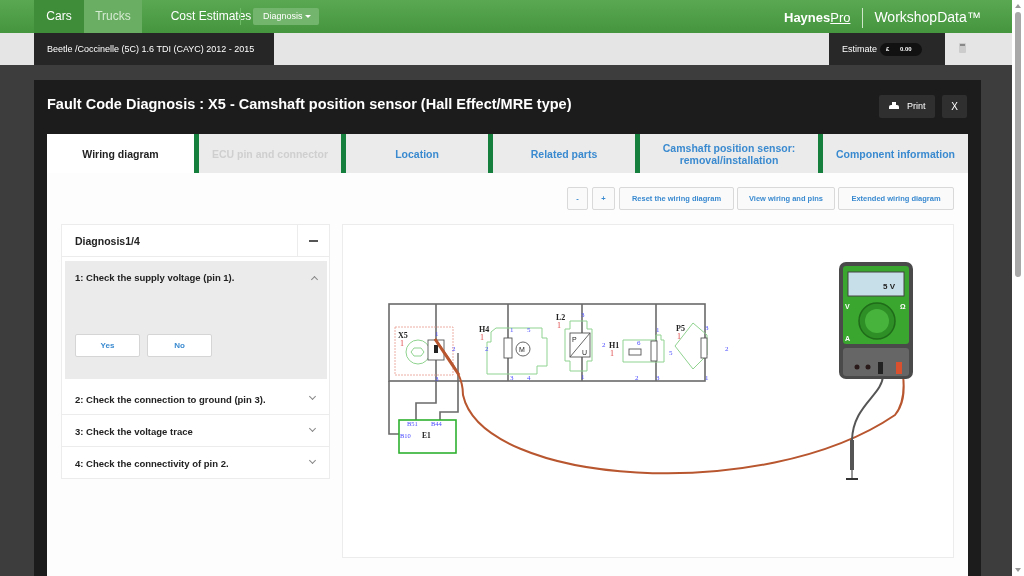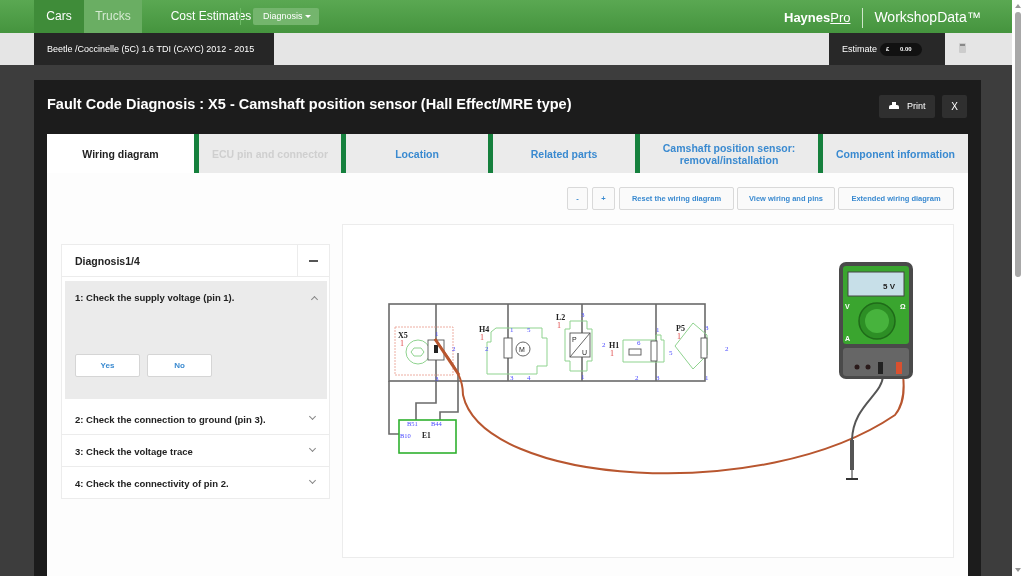--- a/index.html
+++ b/index.html
@@ -51,21 +51,21 @@
   .tabs { position: absolute; left: 0; top: 0; width: 921px; height: 39px; background: #ebebeb; }
   .tab { position: absolute; top: 0; height: 39px; display: flex; align-items: center; justify-content: center;
     text-align: center; font-size: 10.5px; font-weight: bold; color: #3a8ad0; border-left: 5px solid #15803d; line-height: 12px; }
   .tab.active { background: #fff; color: #222; border-left: none; }
   .tab.disabled { color: #cfcfcf; }
 
   .toolbar-btn { position: absolute; top: 53px; height: 23px; background: #fafafa; border: 1px solid #d9d9d9;
     border-radius: 2px; font-size: 7.5px; font-weight: bold; color: #3a8ad0; text-align: center; line-height: 21px; }
 
   
-  .diag { position: absolute; left: 14px; top: 90px; width: 269px; height: 255px; border: 1px solid #ececec; background: #fff; margin-top: 20px; }
+  .diag { position: absolute; left: 14px; top: 90px; width: 269px; height: 255px; border: 1px solid #ececec; background: #fff; }
   .diag-head { position: absolute; left: 0; top: 0; width: 267px; height: 32px; border-bottom: 1px solid #ececec; }
   .diag-title { position: absolute; left: 13px; top: 10px; font-size: 10.5px; font-weight: bold; color: #222; }
   .diag-collapse { position: absolute; left: 235px; top: 0; width: 32px; height: 32px; border-left: 1px solid #ececec; }
   .diag-collapse::after { content: ""; position: absolute; left: 11px; top: 15px; width: 9px; height: 1.5px; background: #555; }
   .step-open { position: absolute; left: 3px; top: 36px; width: 262px; height: 118px; background: #ebebeb; }
   .step-title { position: absolute; font-size: 9.5px; font-weight: bold; color: #222; }
   .step-desc { position: absolute; left: 10px; top: 36px; width: 245px; font-size: 8px; color: #555; line-height: 13px; }
   .chev { position: absolute; width: 5px; height: 5px; border-right: 1.3px solid #888; border-bottom: 1.3px solid #888; }
   .chev.down { transform: rotate(45deg); }
   .chev.up { transform: rotate(-135deg); }

